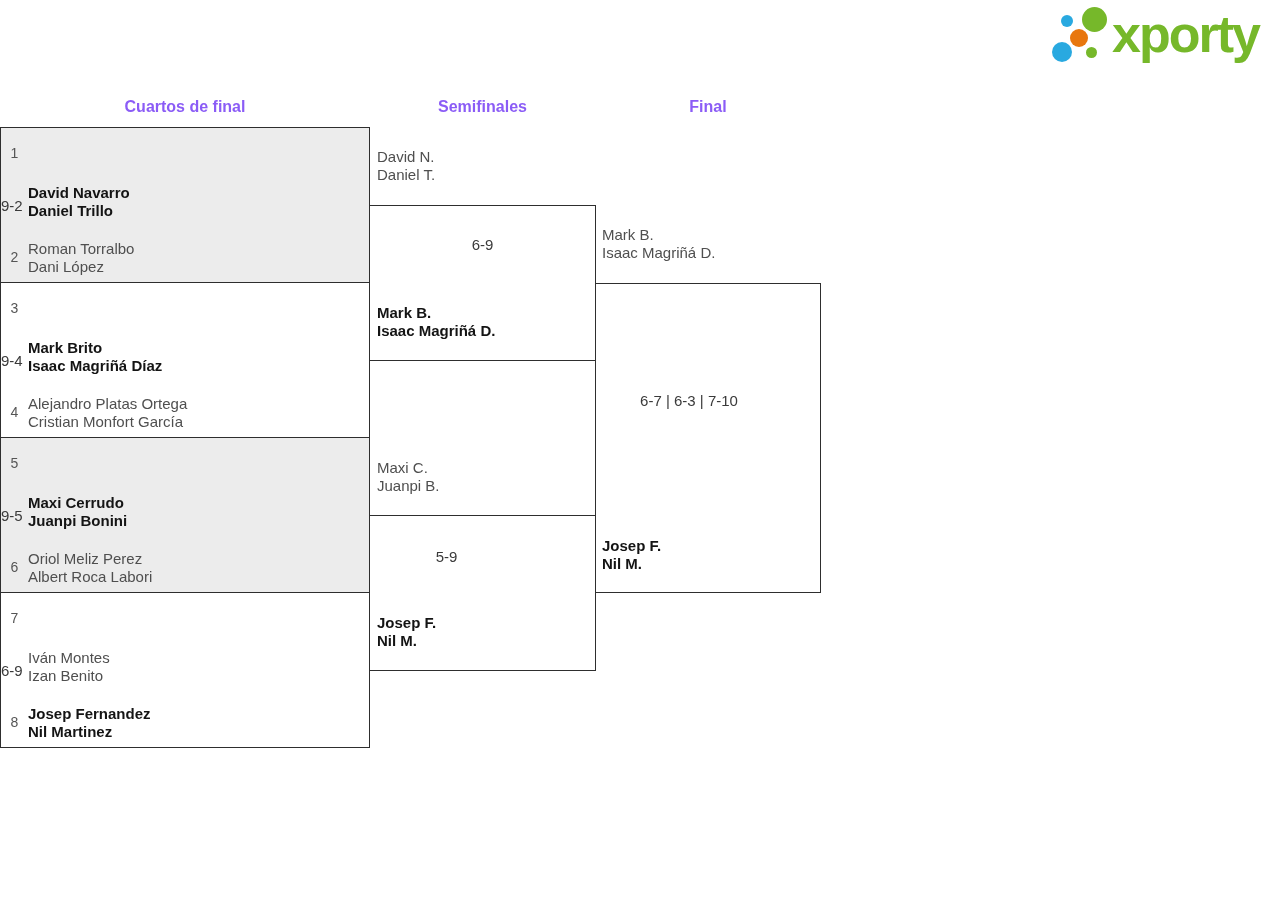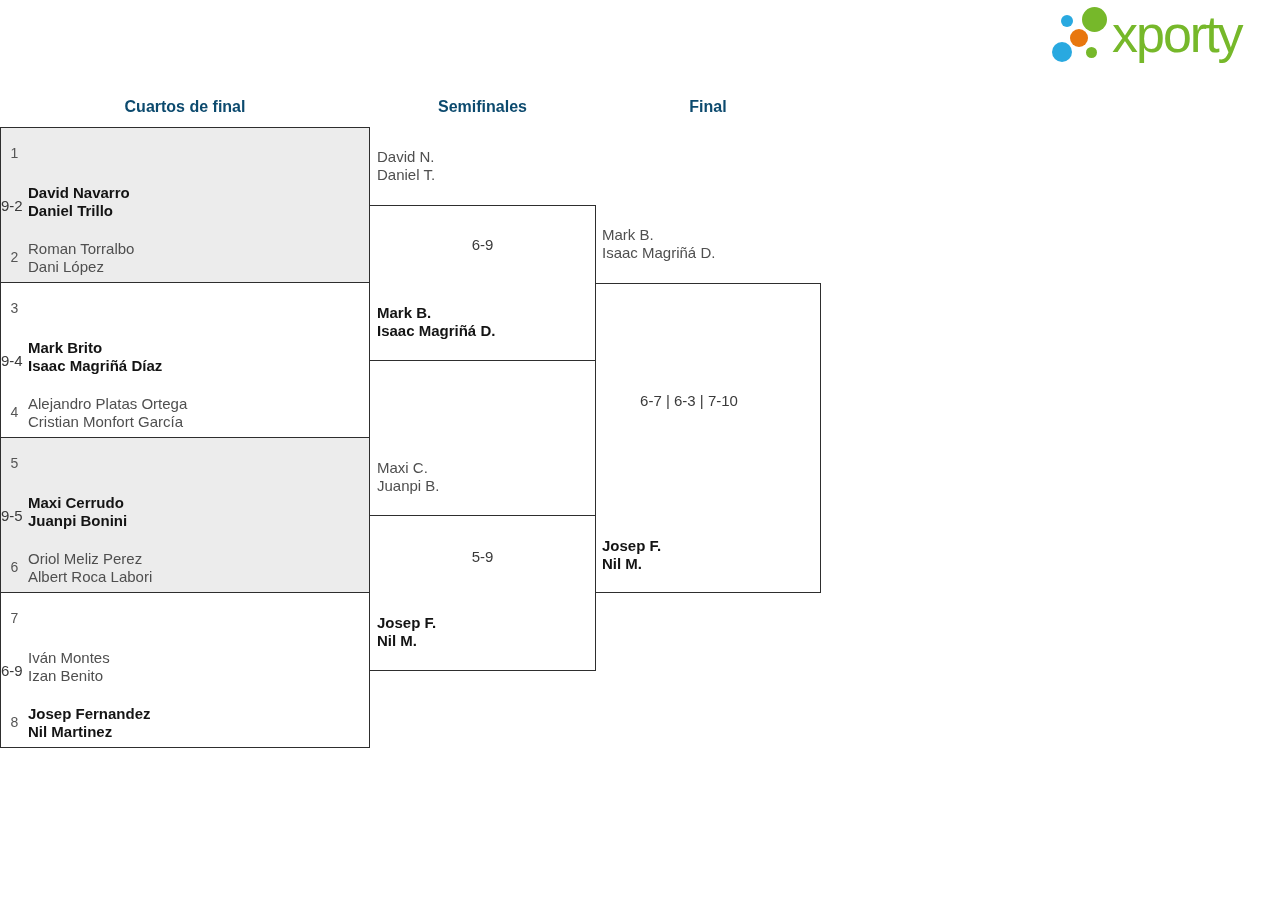--- a/index.html
+++ b/index.html
@@ -7,31 +7,31 @@
     position:relative;width:1280px;height:916px;background:#fff;
     font-family:"Liberation Sans",sans-serif;overflow:hidden;
   }
   
   .title{
     position:absolute;left:0;top:2px;
     font-size:29px;font-weight:600;line-height:31px;color:#1c1c1c;
   }
   .logo-text{
     position:absolute;left:1112px;top:4px;
-    font-size:52px;line-height:60px;font-weight:400;letter-spacing:-2px;
+    font-size:52px;line-height:60px;font-weight:700;letter-spacing:-2px;
     color:var(--accent-green,#76b82a);
   }
   .dot{position:absolute;border-radius:50%;}
   .dot-blue-sm {left:1061px;top:15px;width:12px;height:12px;background:var(--accent-blue,#29a9e0);}
   .dot-green-lg{left:1082px;top:7px; width:25px;height:25px;background:var(--accent-green,#76b82a);}
   .dot-orange  {left:1070px;top:29px;width:18px;height:18px;background:var(--accent-orange,#e8770e);}
   .dot-blue-lg {left:1052px;top:42px;width:20px;height:20px;background:var(--accent-blue,#29a9e0);}
   .dot-green-sm{left:1086px;top:47px;width:11px;height:11px;background:var(--accent-green,#76b82a);}
   
-  .rh{position:absolute;top:98px;font-size:16px;font-weight:600;color:#0c4a6e;text-align:center;}
+  .rh{position:absolute;top:98px;font-size:16px;font-weight:600;color:#8b5cf6;text-align:center;}
   .rh-qf{left:0;width:370px;}
   .rh-sf{left:369px;width:227px;}
   .rh-f {left:595px;width:226px;}
   
   .match{
     position:absolute;left:0;width:370px;height:156px;
     border:1px solid var(--box-border,#2e2e2e);box-sizing:border-box;background:#fff;
   }
   .match.alt{background:var(--match-alt-bg,#ececec);}
   .qf0{top:127px;} .qf1{top:282px;} .qf2{top:437px;} .qf3{top:592px;}
@@ -52,21 +52,21 @@
   .duo{position:absolute;font-size:15px;line-height:17.5px;color:var(--loser-text,#4f4f4f);}
   .duo.winner{color:var(--winner-text,#141414);font-weight:700;}
   .sf0-top   {left:377px;top:148px;}
   .sf0-bottom{left:377px;top:304px;}
   .sf1-top   {left:377px;top:459px;}
   .sf1-bottom{left:377px;top:614px;}
   .f-top     {left:602px;top:226px;}
   .f-bottom  {left:602px;top:537px;}
   .fscore{position:absolute;text-align:center;font-size:15px;color:#3a3a3a;}
   .sf0-score{left:369px;width:227px;top:236px;}
-  .sf1-score{left:385px;width:195px;top:548px;}
+  .sf1-score{left:349px;width:195px;top:548px;}
   .f-score  {left:595px;width:188px;top:392px;}
 </style>
 </head>
 <body>
 
 <div class="page">
 
   <div class="title">
   </div>
 

